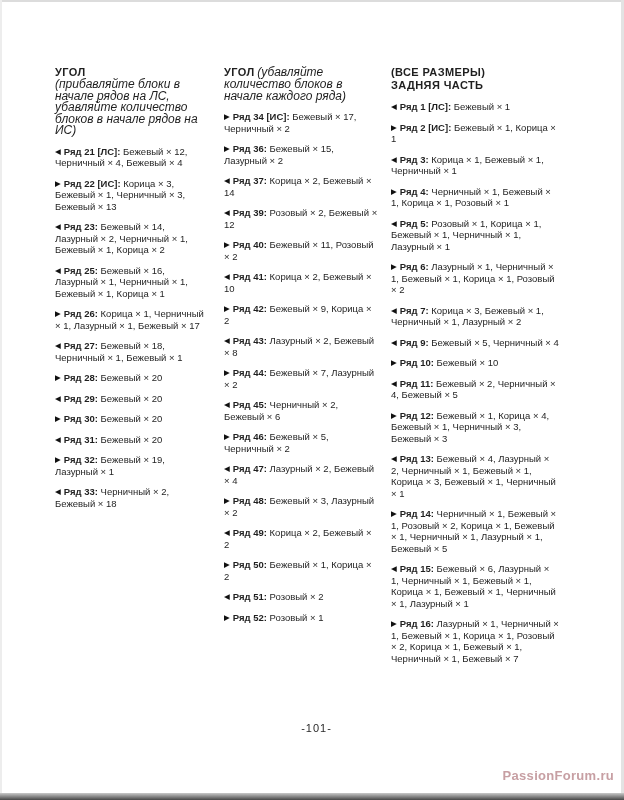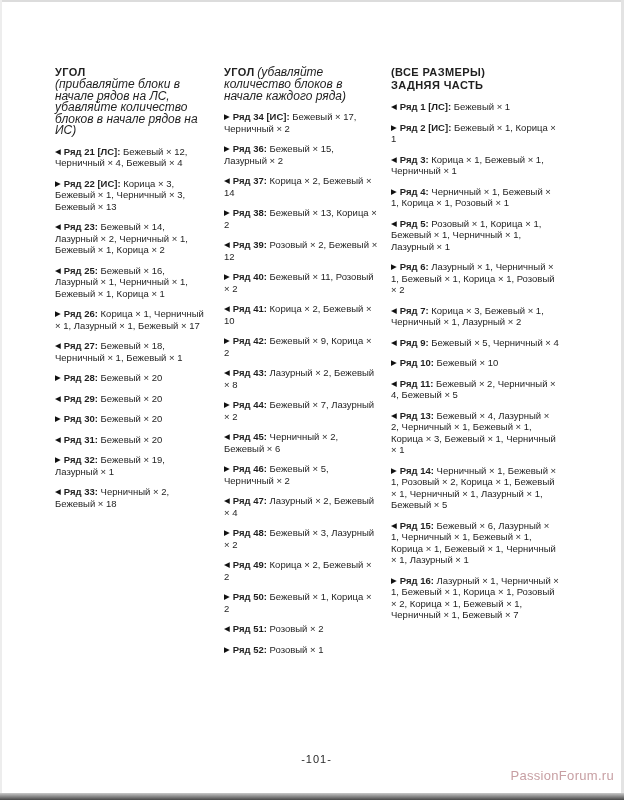--- a/index.html
+++ b/index.html
@@ -24,26 +24,26 @@
     font-weight:bold;font-size:11px;line-height:13px;letter-spacing:0.4px;
   }
   .note{font-style:italic;font-size:12px;line-height:11.5px;}
   .headnote{font-size:9.5px;line-height:11.5px;margin-bottom:2px;}
   .headnote .heading{display:inline;}
   .entries{margin-top:6px;}
   .entry{font-size:9.5px;line-height:11.5px;margin-top:9px;}
   .marker{font-size:7.5px;margin-right:3px;vertical-align:1px;color:#111;}
   .row-label{font-weight:bold;}
   .page-number{
-    position:absolute;left:0;right:0;top:753px;text-align:center;
+    position:absolute;left:0;right:0;top:722px;text-align:center;
     font-size:11px;letter-spacing:1px;color:#2a2a2a;padding-left:9px;
   }
   .watermark{
     position:absolute;right:10px;top:768px;
-    font-size:13px;color:#c79fa3;letter-spacing:0.3px;
+    font-size:13px;color:#c79fa3;letter-spacing:0.3px;font-weight:bold;
   }
 </style>
 </head>
 <body style="color: rgb(31, 31, 31);">
 
 <div class="page">
 
   <div class="edge-top"></div>
   <div class="edge-left"></div>
   <div class="edge-right"></div>
@@ -69,21 +69,20 @@
 
   <div class="col" id="col2">
     <div class="headnote">
       <span class="heading">УГОЛ</span>
       <span class="note">(убавляйте количество блоков в начале каждого ряда)</span>
     </div>
     <div class="entries">
         <div class="entry"><span class="marker">▶</span><span class="row-label">Ряд 34 [ИС]:</span><span> Бежевый × 17, Черничный × 2</span></div>
         <div class="entry"><span class="marker">▶</span><span class="row-label">Ряд 36:</span><span> Бежевый × 15, Лазурный × 2</span></div>
         <div class="entry"><span class="marker">◀</span><span class="row-label">Ряд 37:</span><span> Корица × 2, Бежевый × 14</span></div>
-        <div class="entry"><span class="marker">▶</span><span class="row-label">Ряд 38:</span><span> Бежевый × 13, Корица × 2</span></div>
         <div class="entry"><span class="marker">◀</span><span class="row-label">Ряд 39:</span><span> Розовый × 2, Бежевый × 12</span></div>
         <div class="entry"><span class="marker">▶</span><span class="row-label">Ряд 40:</span><span> Бежевый × 11, Розовый × 2</span></div>
         <div class="entry"><span class="marker">◀</span><span class="row-label">Ряд 41:</span><span> Корица × 2, Бежевый × 10</span></div>
         <div class="entry"><span class="marker">▶</span><span class="row-label">Ряд 42:</span><span> Бежевый × 9, Корица × 2</span></div>
         <div class="entry"><span class="marker">◀</span><span class="row-label">Ряд 43:</span><span> Лазурный × 2, Бежевый × 8</span></div>
         <div class="entry"><span class="marker">▶</span><span class="row-label">Ряд 44:</span><span> Бежевый × 7, Лазурный × 2</span></div>
         <div class="entry"><span class="marker">◀</span><span class="row-label">Ряд 45:</span><span> Черничный × 2, Бежевый × 6</span></div>
         <div class="entry"><span class="marker">▶</span><span class="row-label">Ряд 46:</span><span> Бежевый × 5, Черничный × 2</span></div>
         <div class="entry"><span class="marker">◀</span><span class="row-label">Ряд 47:</span><span> Лазурный × 2, Бежевый × 4</span></div>
         <div class="entry"><span class="marker">▶</span><span class="row-label">Ряд 48:</span><span> Бежевый × 3, Лазурный × 2</span></div>
@@ -101,20 +100,21 @@
         <div class="entry"><span class="marker">◀</span><span class="row-label">Ряд 1 [ЛС]:</span><span> Бежевый × 1</span></div>
         <div class="entry"><span class="marker">▶</span><span class="row-label">Ряд 2 [ИС]:</span><span> Бежевый × 1, Корица × 1</span></div>
         <div class="entry"><span class="marker">◀</span><span class="row-label">Ряд 3:</span><span> Корица × 1, Бежевый × 1, Черничный × 1</span></div>
         <div class="entry"><span class="marker">▶</span><span class="row-label">Ряд 4:</span><span> Черничный × 1, Бежевый × 1, Корица × 1, Розовый × 1</span></div>
         <div class="entry"><span class="marker">◀</span><span class="row-label">Ряд 5:</span><span> Розовый × 1, Корица × 1, Бежевый × 1, Черничный × 1, Лазурный × 1</span></div>
         <div class="entry"><span class="marker">▶</span><span class="row-label">Ряд 6:</span><span> Лазурный × 1, Черничный × 1, Бежевый × 1, Корица × 1, Розовый × 2</span></div>
         <div class="entry"><span class="marker">◀</span><span class="row-label">Ряд 7:</span><span> Корица × 3, Бежевый × 1, Черничный × 1, Лазурный × 2</span></div>
         <div class="entry"><span class="marker">◀</span><span class="row-label">Ряд 9:</span><span> Бежевый × 5, Черничный × 4</span></div>
         <div class="entry"><span class="marker">▶</span><span class="row-label">Ряд 10:</span><span> Бежевый × 10</span></div>
         <div class="entry"><span class="marker">◀</span><span class="row-label">Ряд 11:</span><span> Бежевый × 2, Черничный × 4, Бежевый × 5</span></div>
+        <div class="entry"><span class="marker">▶</span><span class="row-label">Ряд 12:</span><span> Бежевый × 1, Корица × 4, Бежевый × 1, Черничный × 3, Бежевый × 3</span></div>
         <div class="entry"><span class="marker">◀</span><span class="row-label">Ряд 13:</span><span> Бежевый × 4, Лазурный × 2, Черничный × 1, Бежевый × 1, Корица × 3, Бежевый × 1, Черничный × 1</span></div>
         <div class="entry"><span class="marker">▶</span><span class="row-label">Ряд 14:</span><span> Черничный × 1, Бежевый × 1, Розовый × 2, Корица × 1, Бежевый × 1, Черничный × 1, Лазурный × 1, Бежевый × 5</span></div>
         <div class="entry"><span class="marker">◀</span><span class="row-label">Ряд 15:</span><span> Бежевый × 6, Лазурный × 1, Черничный × 1, Бежевый × 1, Корица × 1, Бежевый × 1, Черничный × 1, Лазурный × 1</span></div>
         <div class="entry"><span class="marker">▶</span><span class="row-label">Ряд 16:</span><span> Лазурный × 1, Черничный × 1, Бежевый × 1, Корица × 1, Розовый × 2, Корица × 1, Бежевый × 1, Черничный × 1, Бежевый × 7</span></div>
       </div>
   </div>
 
   <div class="page-number">-101-</div>
 
   <div class="watermark" style="color: rgb(199, 159, 163);">PassionForum.ru</div>

